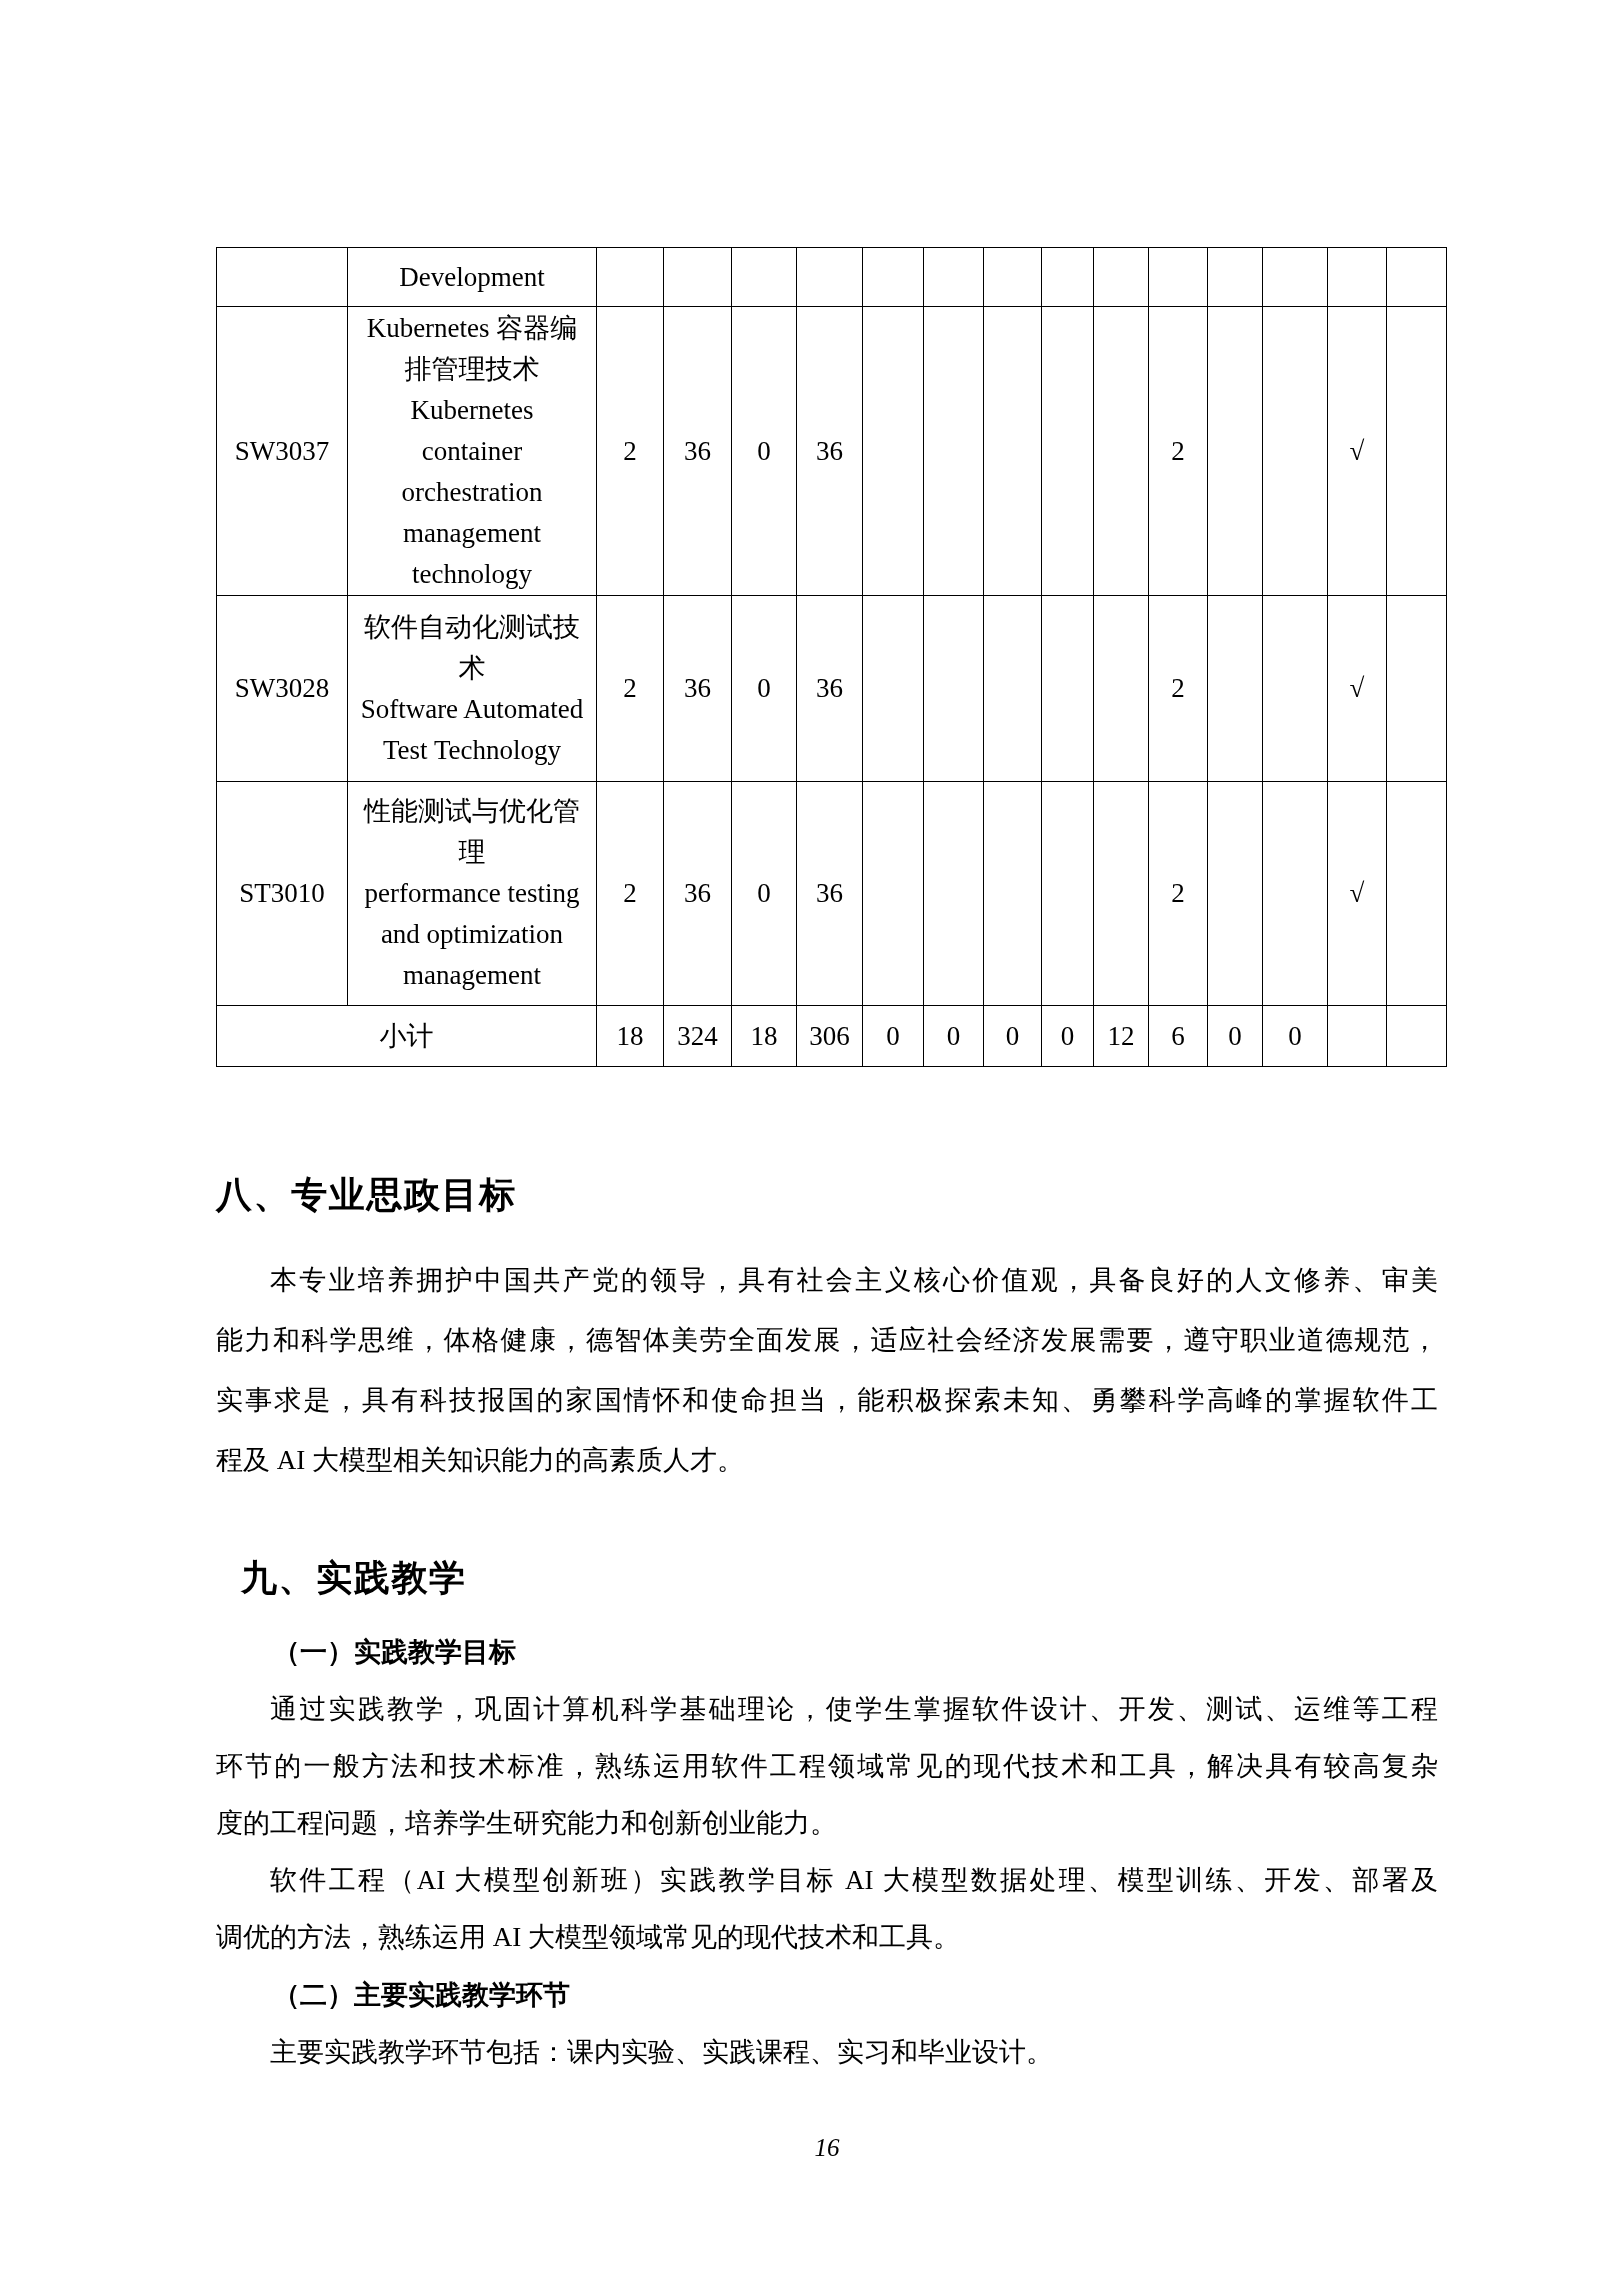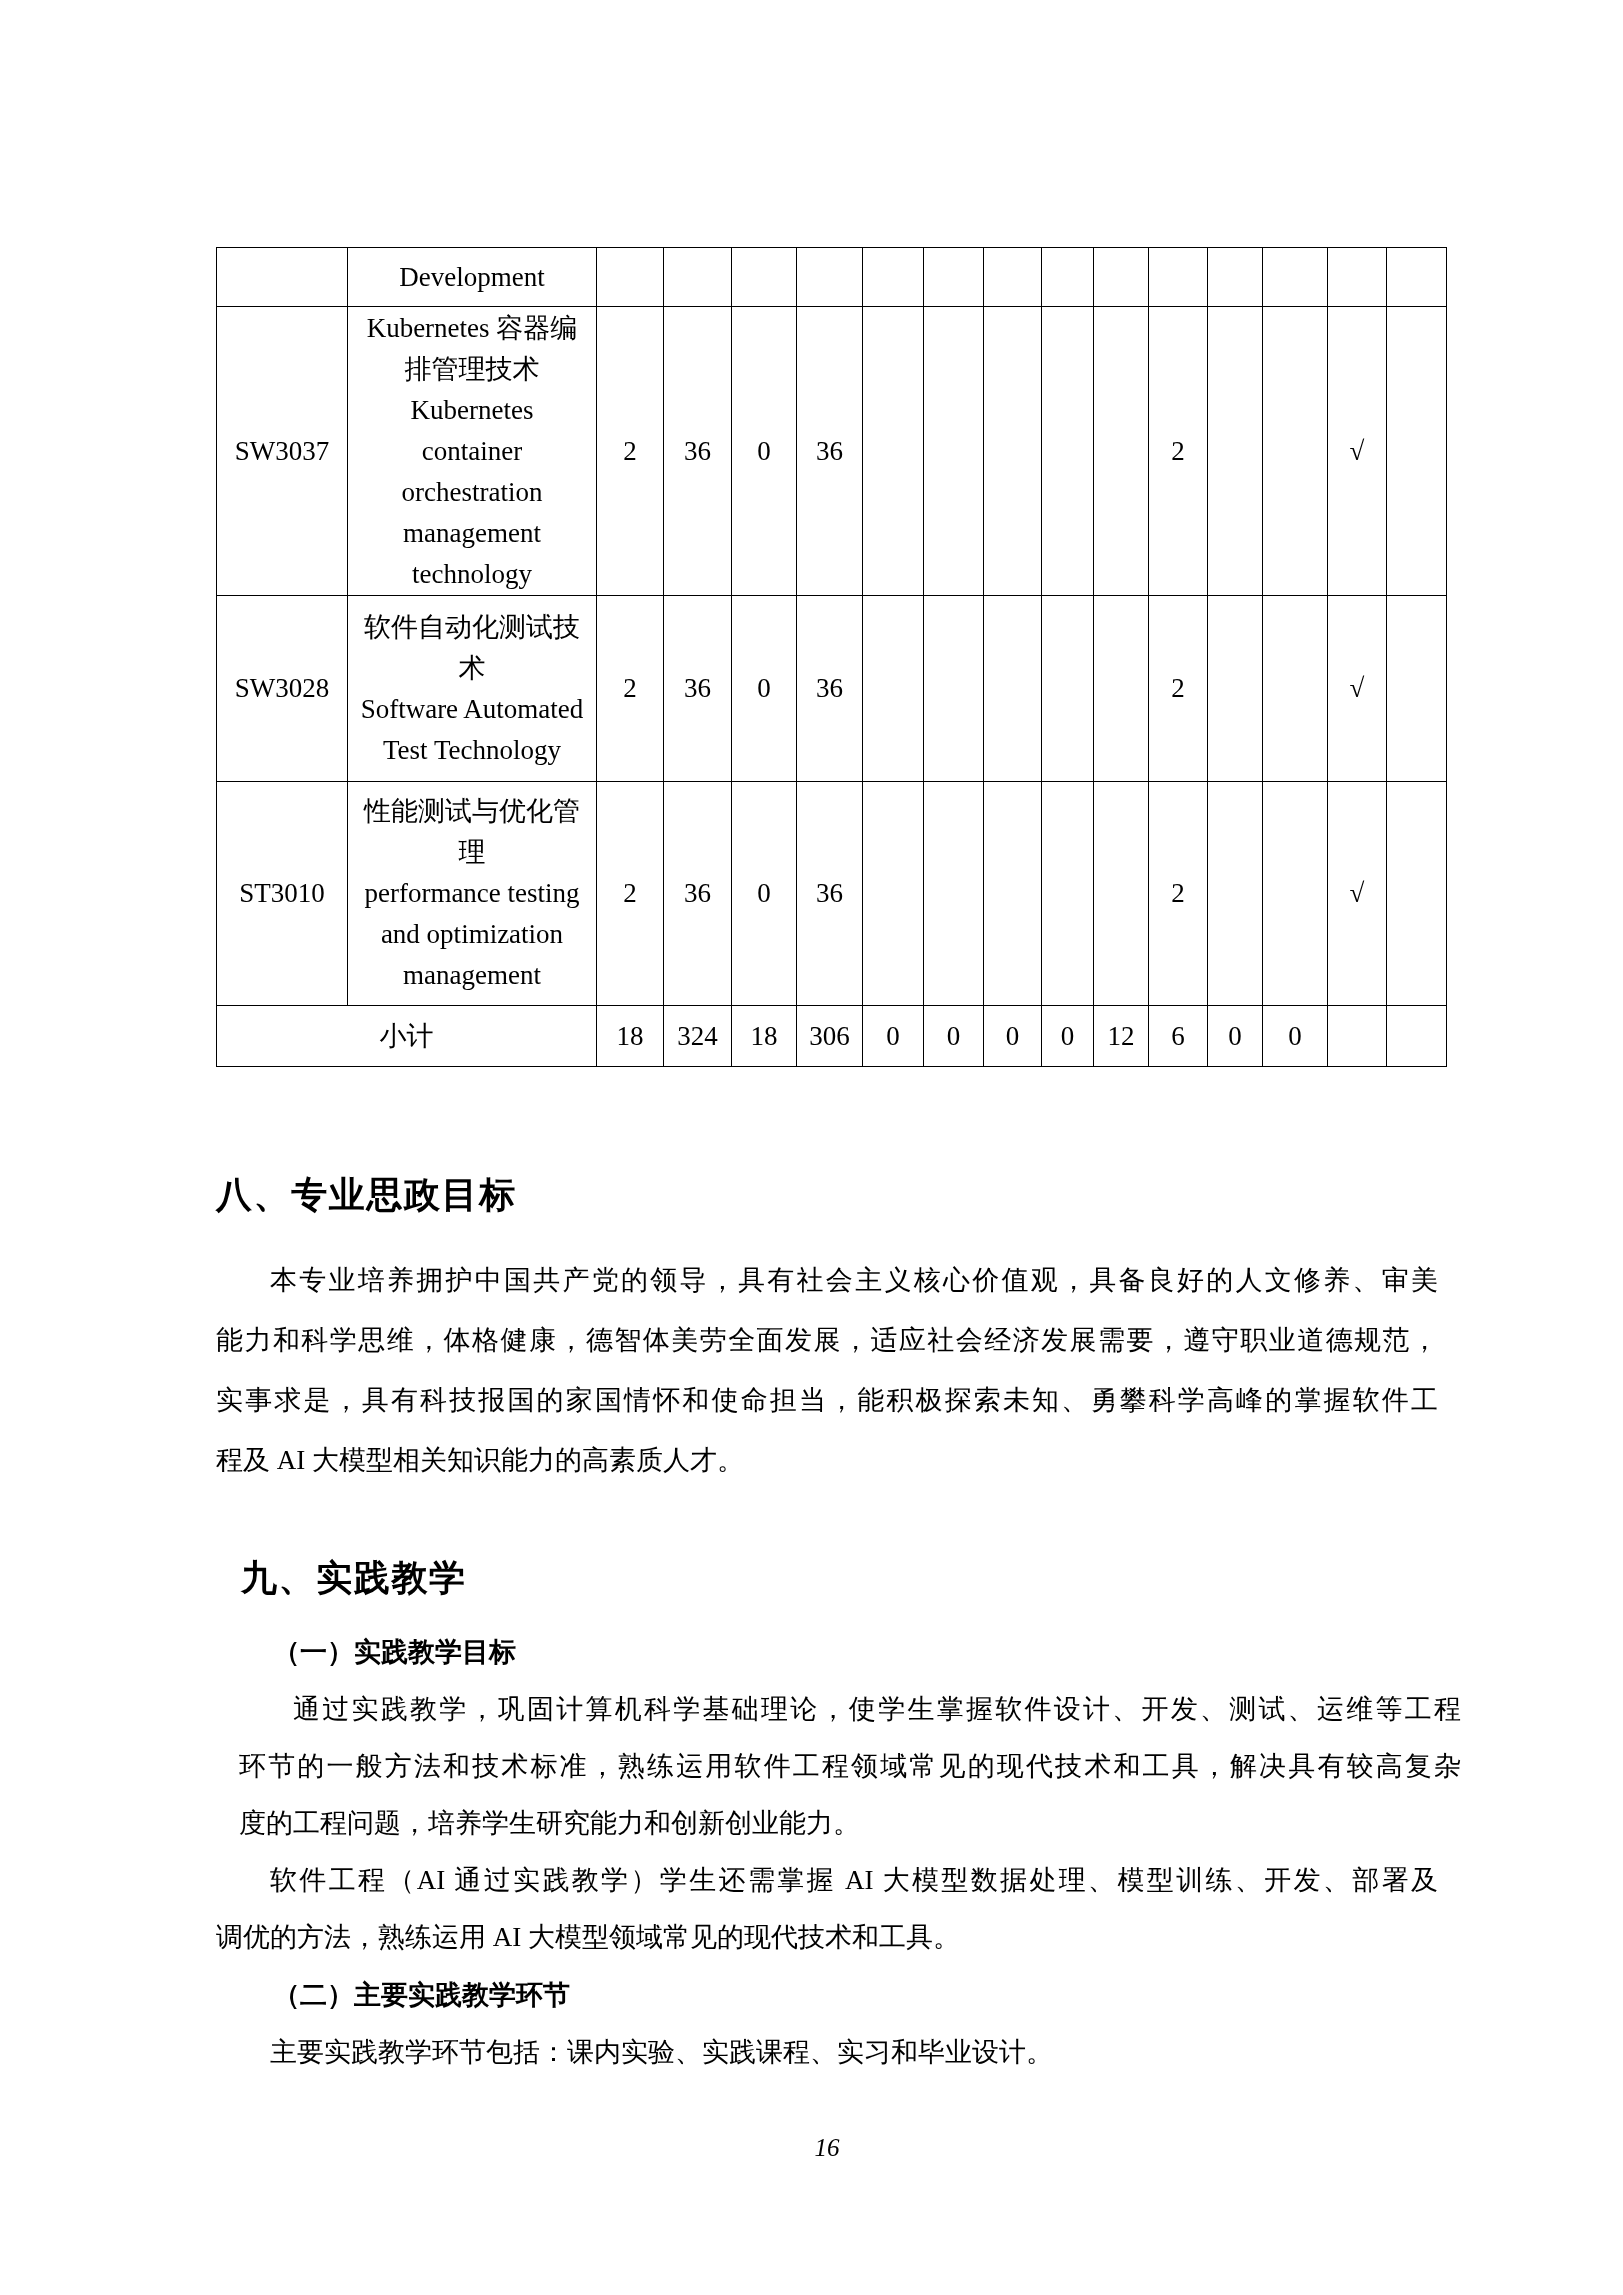--- a/index.html
+++ b/index.html
@@ -227,28 +227,28 @@
     <div class="jline first">本专业培养拥护中国共产党的领导，具有社会主义核心价值观，具备良好的人文修养、审美</div>
     <div class="jline">能力和科学思维，体格健康，德智体美劳全面发展，适应社会经济发展需要，遵守职业道德规范，</div>
     <div class="jline">实事求是，具有科技报国的家国情怀和使命担当，能积极探索未知、勇攀科学高峰的掌握软件工</div>
     <div class="line">程及 AI 大模型相关知识能力的高素质人才。</div>
   </div>
 
   <div class="abs h1" style="top:1555px;margin-left:25px;">九、实践教学</div>
 
   <div class="abs sub" style="top:1624px;">（一）实践教学目标</div>
 
-  <div class="abs para lh72" style="top:1681px;margin-left:23px;">
+  <div class="abs para lh72" style="top:1681px;">
     <div class="jline first">通过实践教学，巩固计算机科学基础理论，使学生掌握软件设计、开发、测试、运维等工程</div>
     <div class="jline">环节的一般方法和技术标准，熟练运用软件工程领域常见的现代技术和工具，解决具有较高复杂</div>
     <div class="line">度的工程问题，培养学生研究能力和创新创业能力。</div>
   </div>
 
   <div class="abs para lh72" style="top:1852px;">
-    <div class="jline first">软件工程（AI 通过实践教学）学生还需掌握 AI 大模型数据处理、模型训练、开发、部署及</div>
+    <div class="jline first">软件工程（AI 大模型创新班）实践教学目标 AI 大模型数据处理、模型训练、开发、部署及</div>
     <div class="line">调优的方法，熟练运用 AI 大模型领域常见的现代技术和工具。</div>
   </div>
 
   <div class="abs sub" style="top:1967px;">（二）主要实践教学环节</div>
 
   <div class="abs para lh72" style="top:2024px;">
     <div class="line first">主要实践教学环节包括：课内实验、实践课程、实习和毕业设计。</div>
   </div>
 
   <div class="pagenum">16</div>

